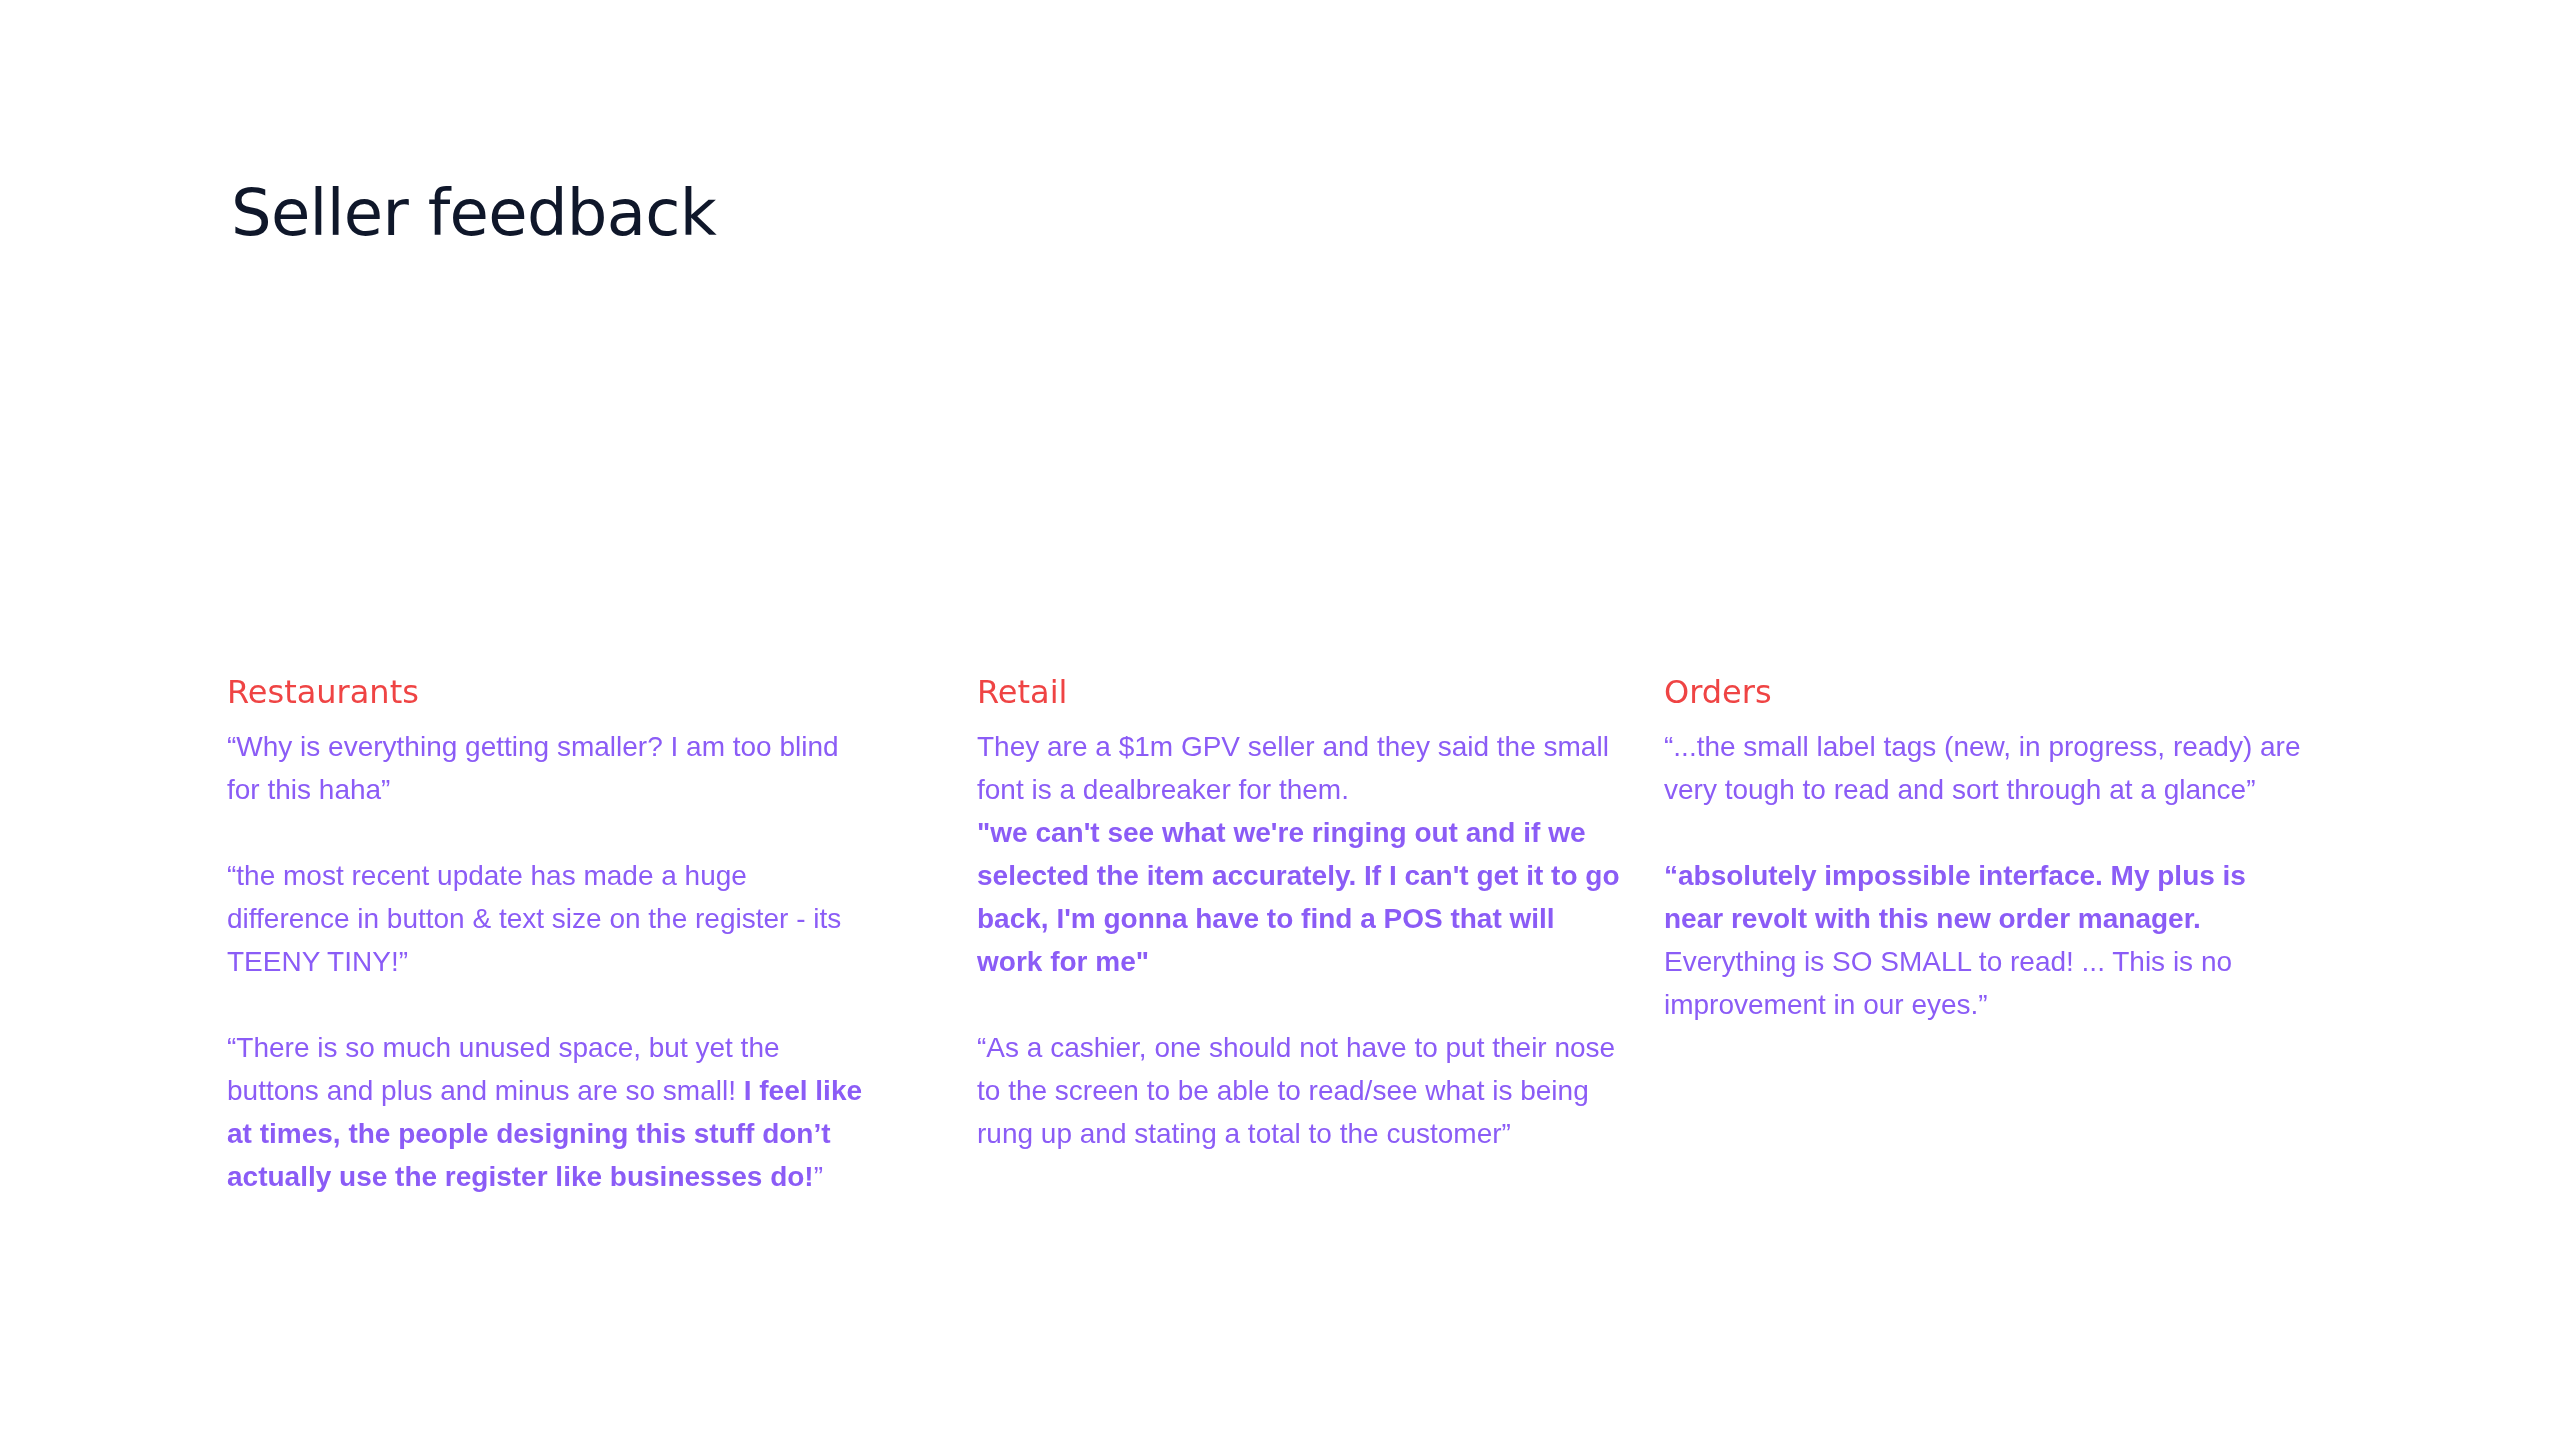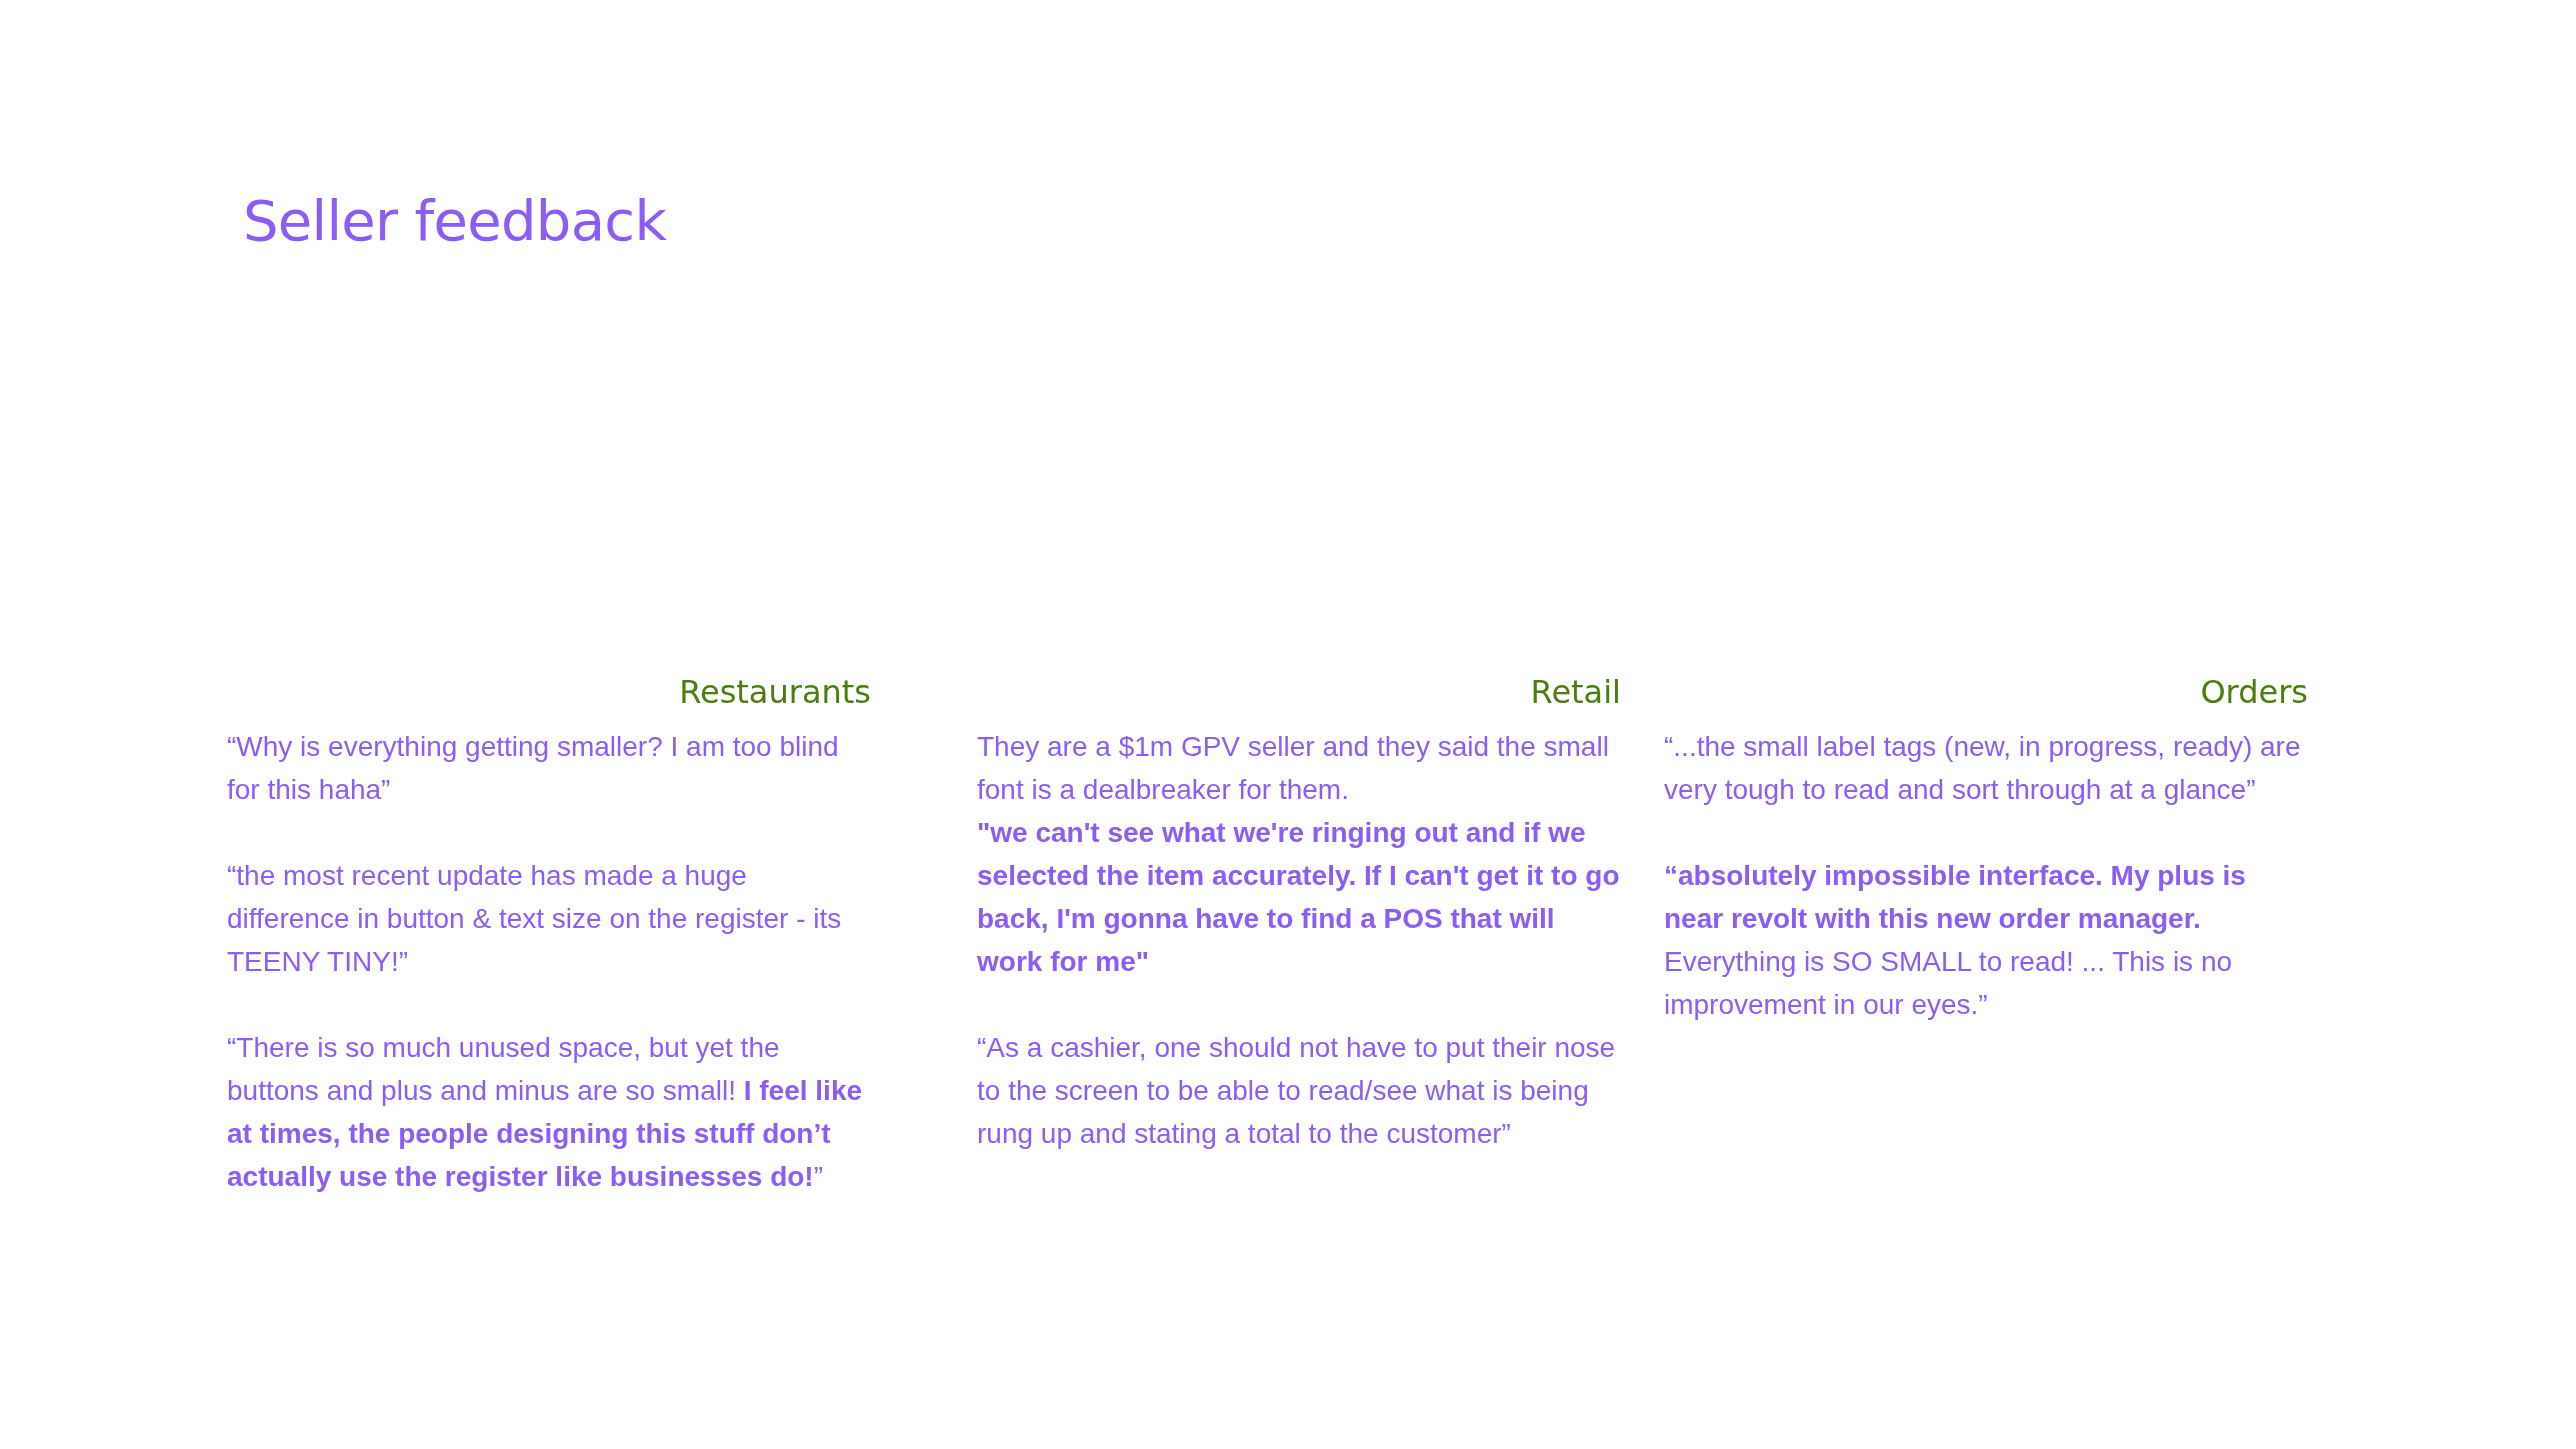--- a/index.html
+++ b/index.html
@@ -12,26 +12,26 @@
       height: 1449px;
       position: relative;
       overflow: hidden;
       font-family: "Liberation Sans", "DejaVu Sans", sans-serif;
       color: #161616;
     }
     .page-title {
       position: absolute;
       left: 227px;
       top: 173px;
-      margin: 16px;
+      margin: 4px;
       font-family: "DejaVu Sans", "Liberation Sans", sans-serif;
       font-weight: 500;
-      font-size: 56px;
+      font-size: 64px;
       letter-spacing: -0.7px;
-      color: #8b5cf6;
+      color: #0f172a;
       line-height: 1.15;
     }
     .columns {
       position: absolute;
       top: 671px;
       left: 227px;
       width: 2147px;
       height: 671px;
     }
     .column {
@@ -41,22 +41,21 @@
     }
     .column.col-0 { left: 0px; }
     .column.col-1 { left: 750px; }
     .column.col-2 { left: 1437px; }
     .column-title {
       margin: 0 0 10.7px 0;
       font-family: "DejaVu Sans", "Liberation Sans", sans-serif;
       font-weight: 500;
       font-size: 32px;
       line-height: 43px;
-      color: #4d7c0f;
-      text-align: right;
+      color: #ef4444;
     }
     .column-body {
       font-size: 28px;
       line-height: 43px;
       color: #8b5cf6;
     }
     .para {
       margin: 0;
     }
     .para.spaced {

